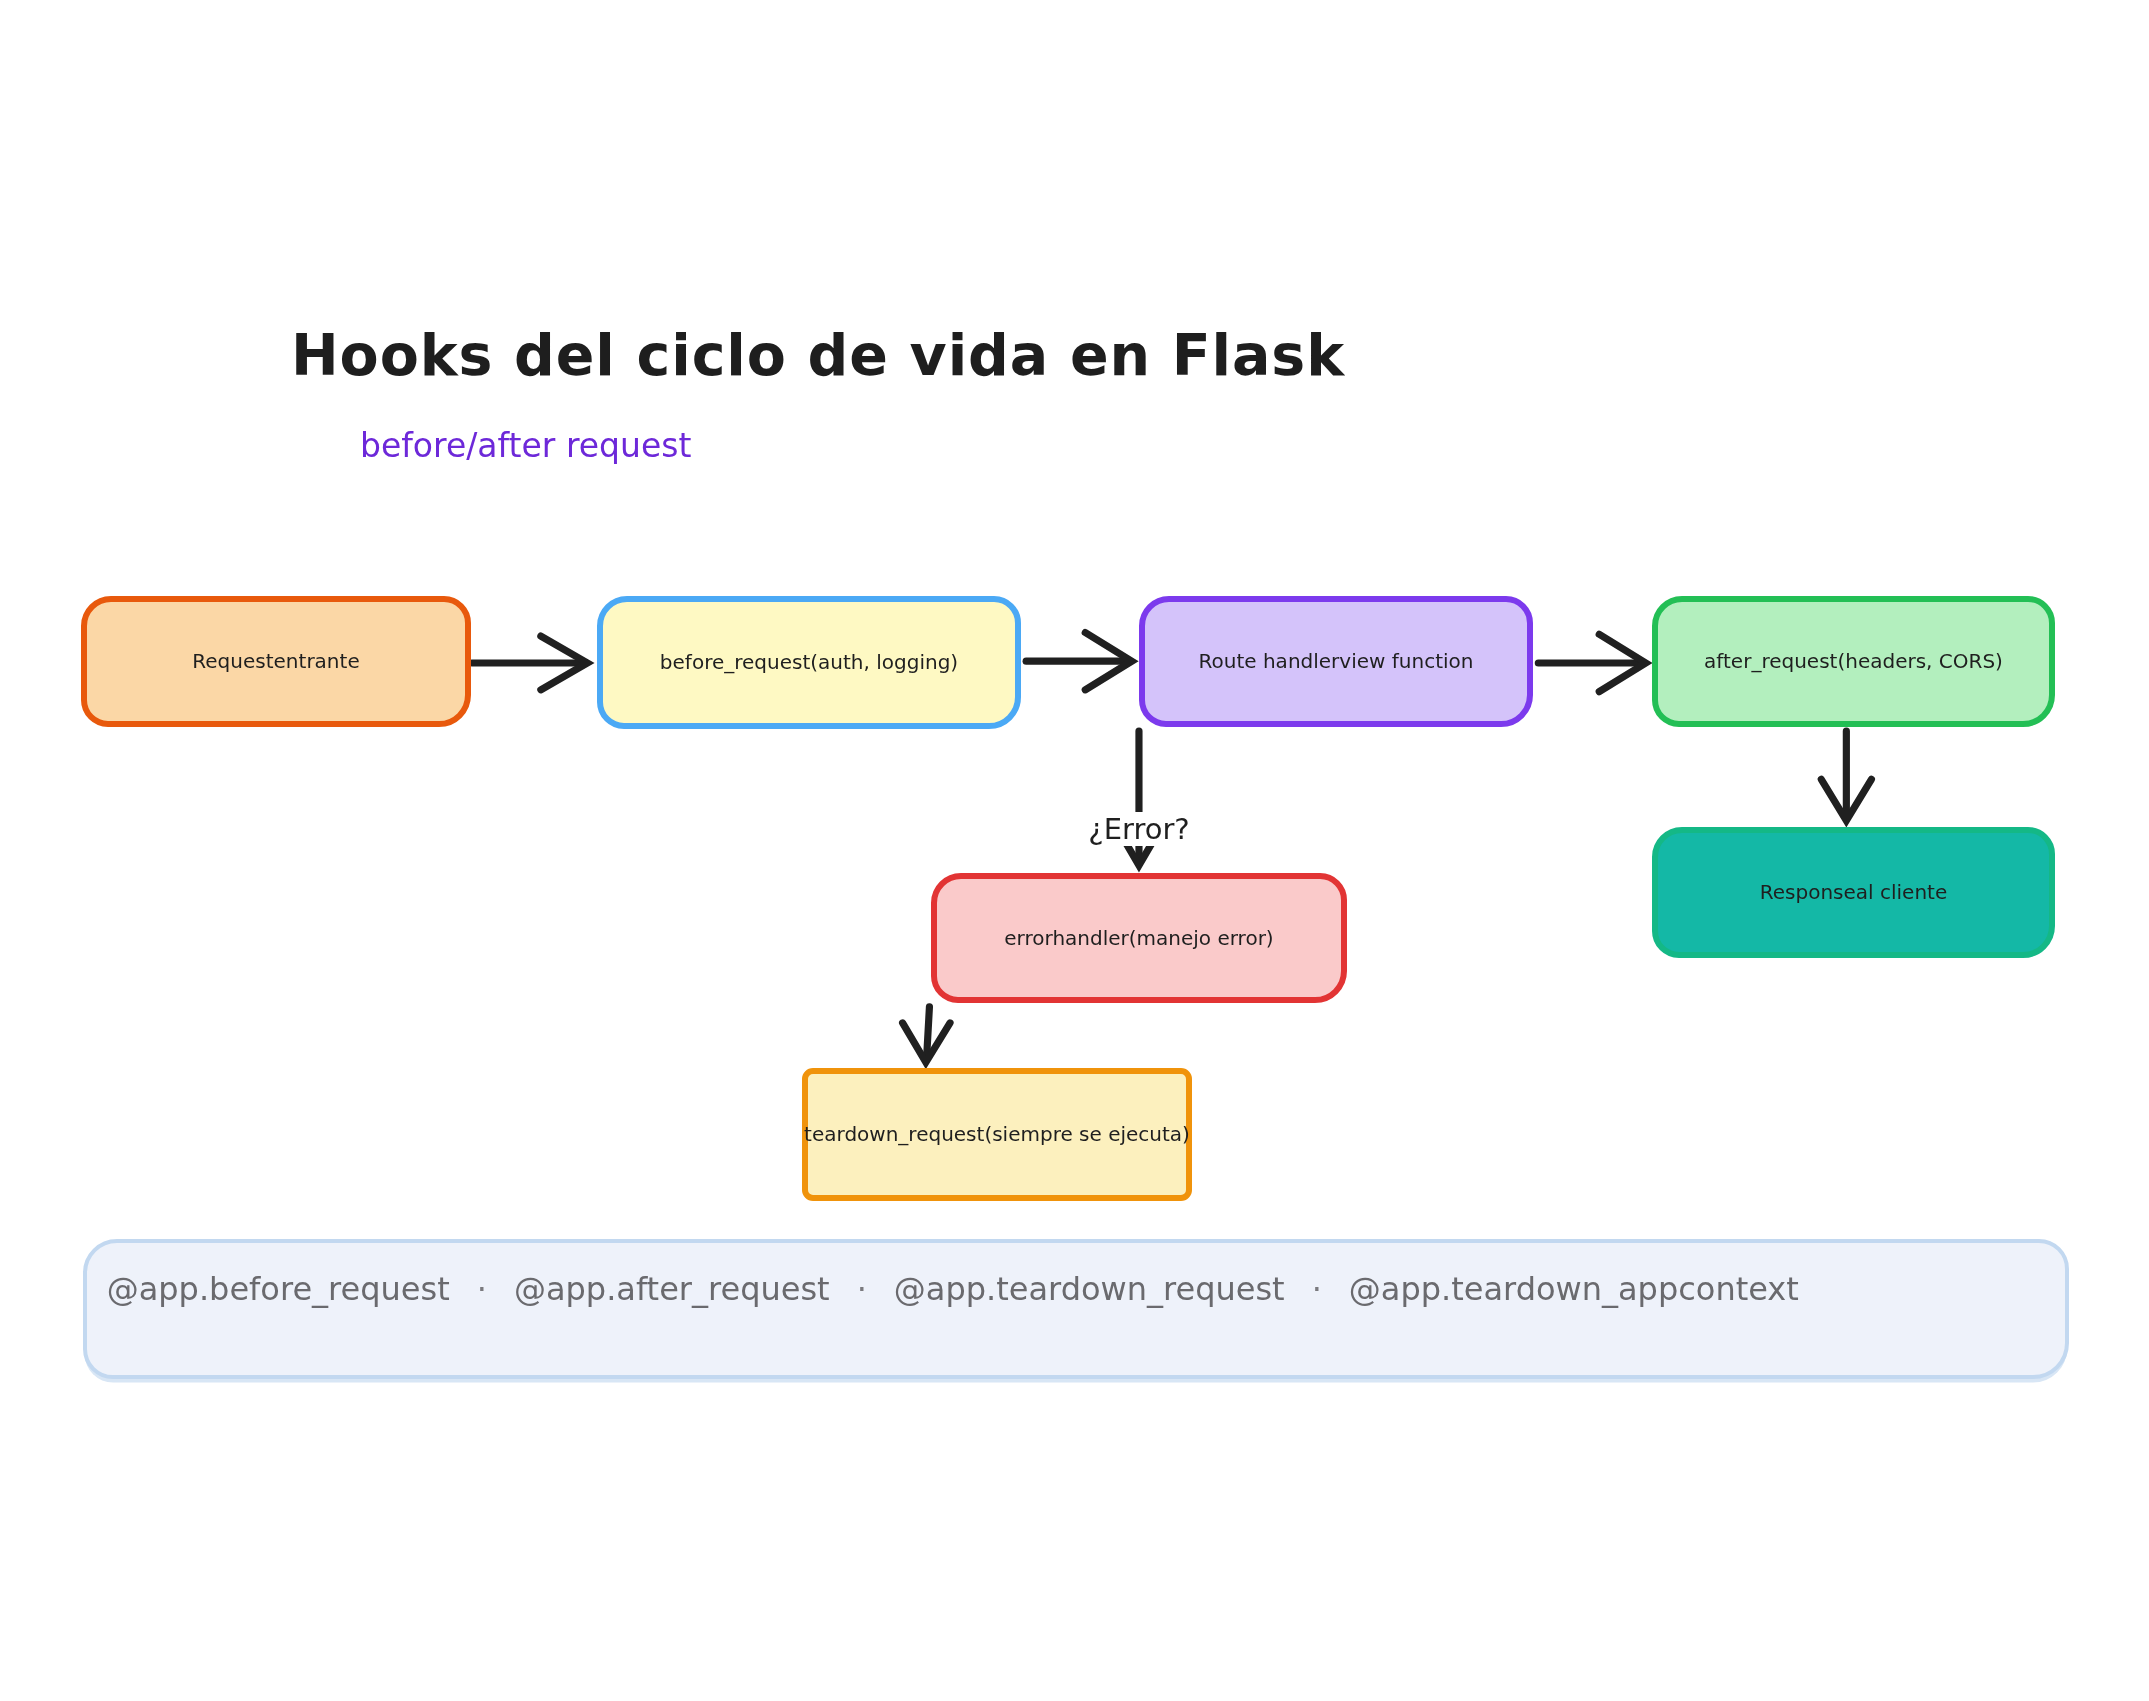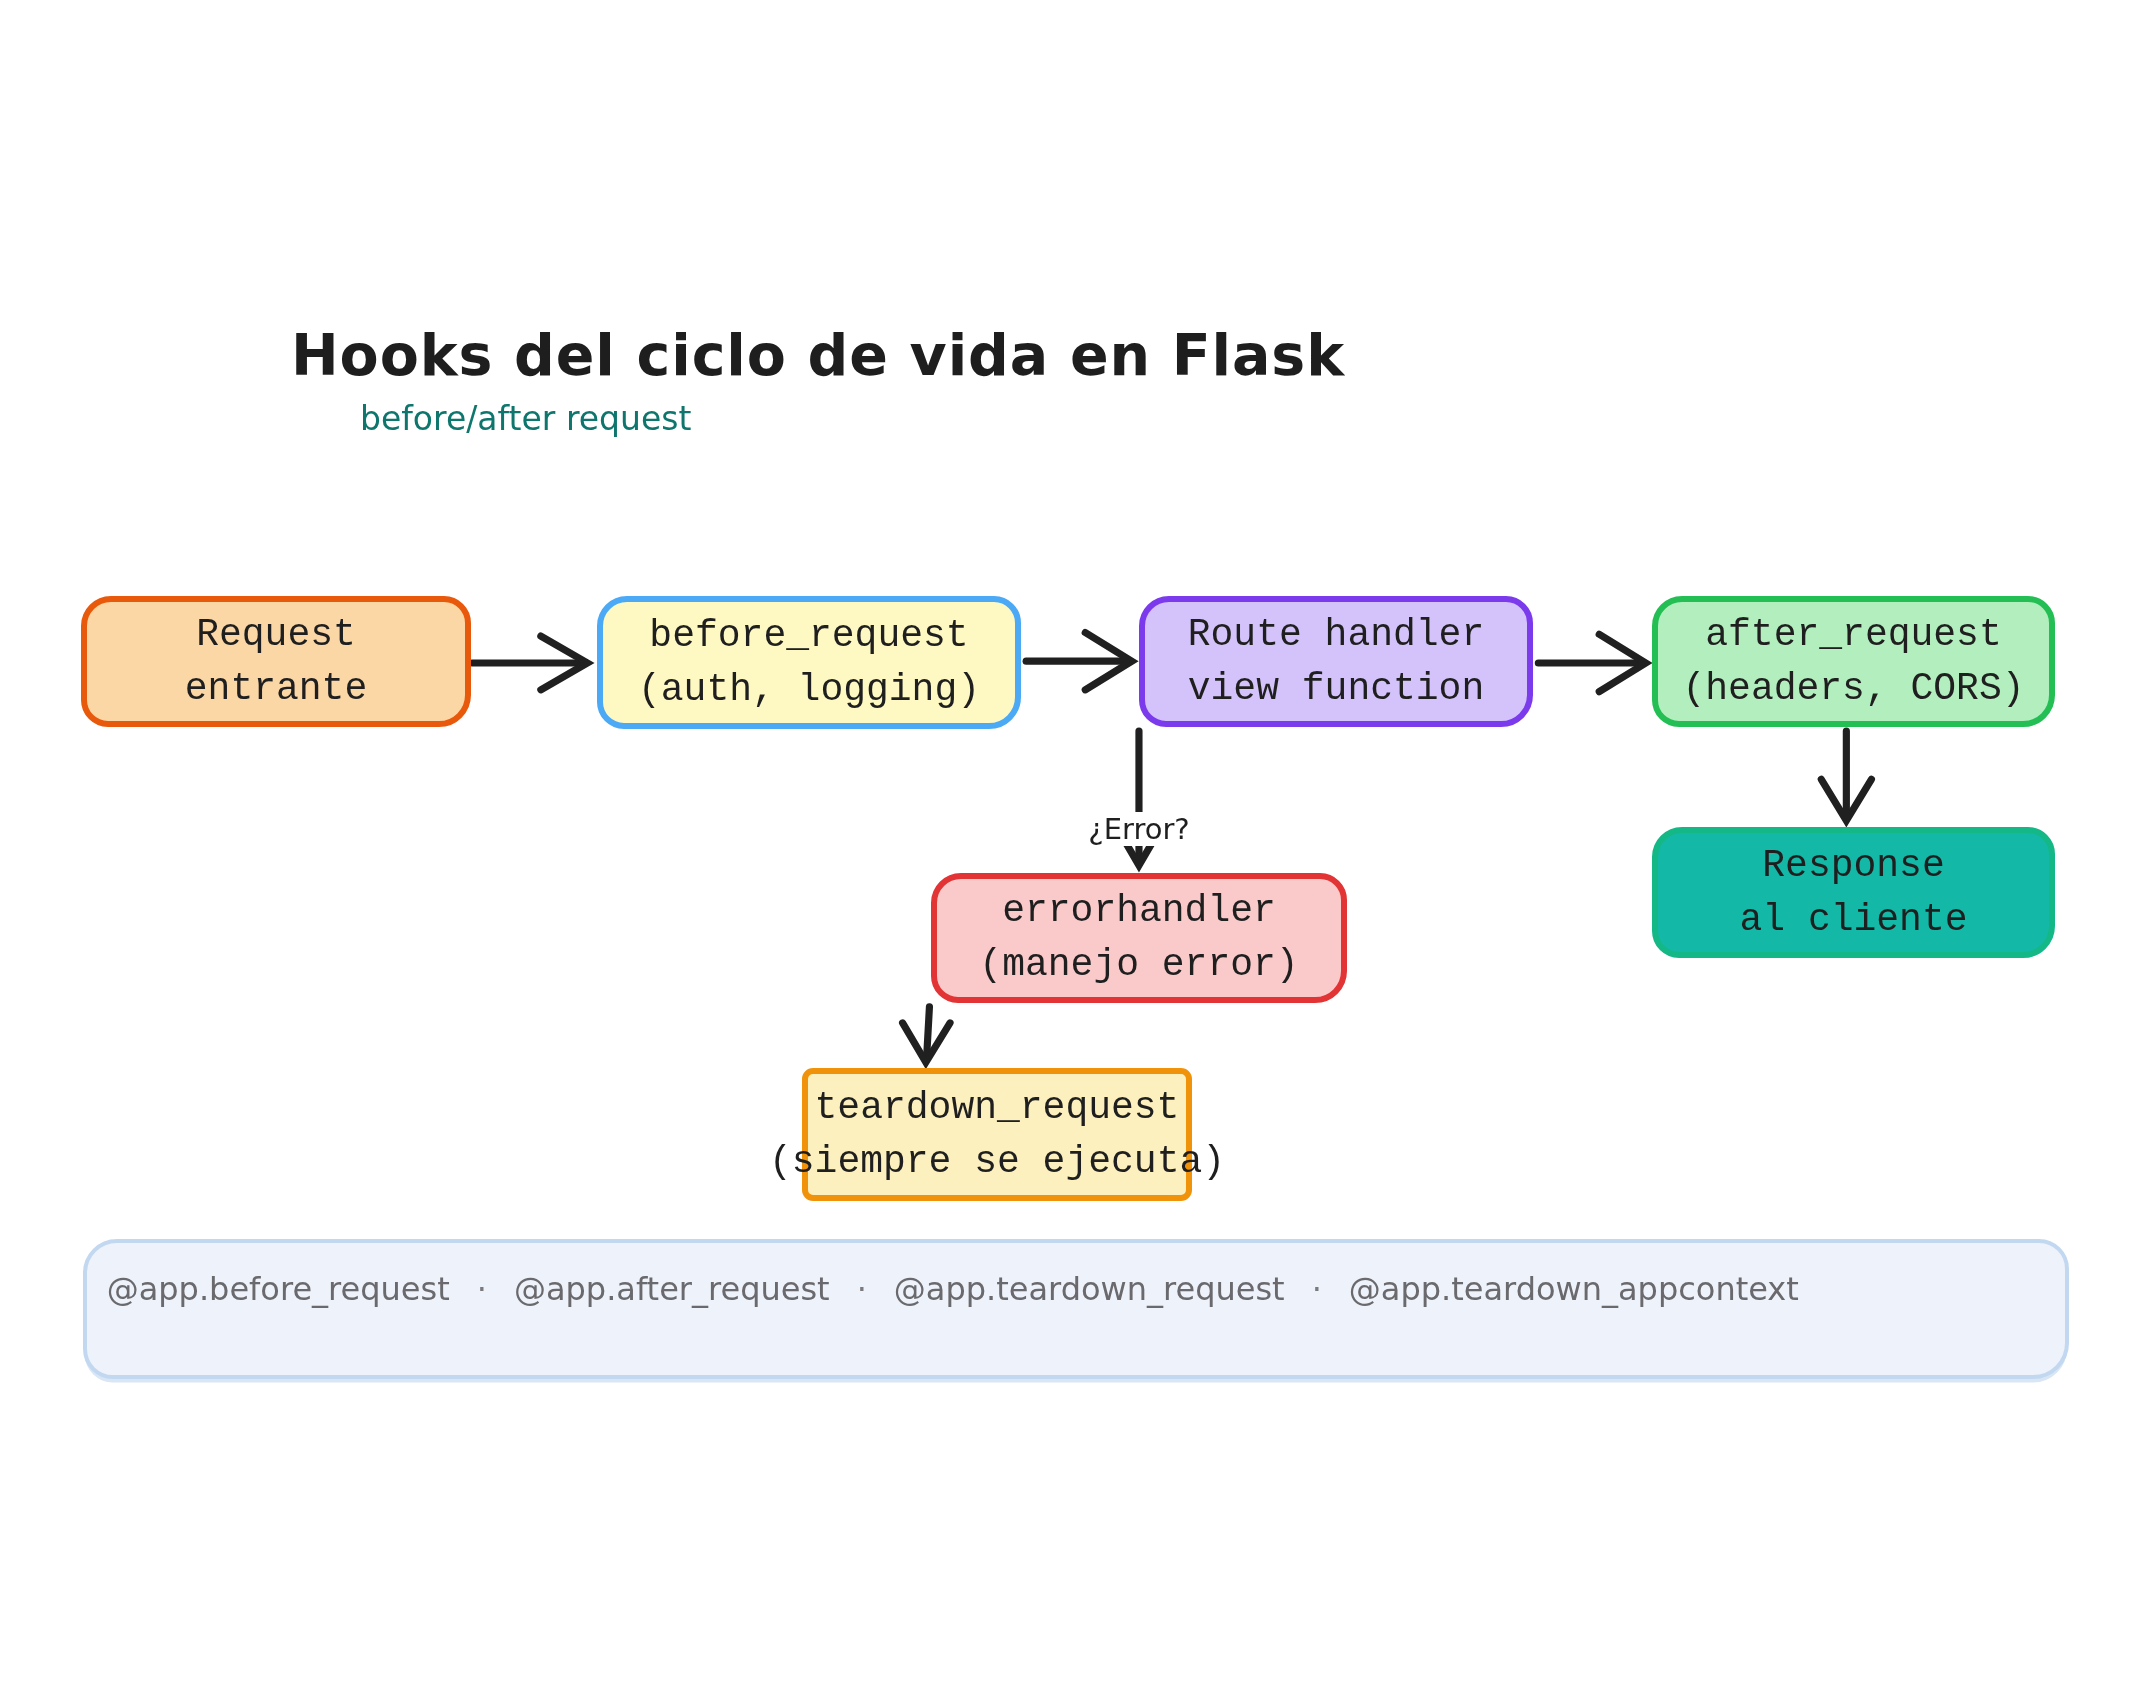--- a/index.html
+++ b/index.html
@@ -5,27 +5,27 @@
   html,body{margin:0;padding:0;background:#ffffff;}
   .canvas{
     position:relative;width:2149px;height:1702px;background:#ffffff;overflow:hidden;
     font-family:"DejaVu Sans","Liberation Sans",sans-serif;color:#1e1e1e;
   }
   .page-title{
     position:absolute;left:291px;top:322px;font-size:57px;font-weight:bold;
     letter-spacing:0.9px;color:#1e1e1e;white-space:nowrap;
   }
   .page-subtitle{
-    position:absolute;left:360px;top:399px;font-size:33px;color:#0f766e;white-space:nowrap;
+    position:absolute;left:360px;top:426px;font-size:33px;color:#6d28d9;white-space:nowrap;
   }
   .node{
     position:absolute;box-sizing:border-box;border:6.3px solid #000;
     border-radius:30px 27px 32px 27px;
-    display:flex;flex-direction:column;justify-content:center;align-items:center;
-    text-align:center;font-size:38px;line-height:1.42;color:#1f1f1f;font-family:Liberation Mono, monospace;
+    display:flex;justify-content:center;align-items:center;
+    text-align:center;font-size:20px;line-height:1.42;color:#1f1f1f;
   }
   .node span{display:block;white-space:nowrap;}
   .node-request {left:81px;  top:596px; width:390px;height:131px;}
   .node-before  {left:597px; top:596px; width:424px;height:133px;}
   .node-route   {left:1139px;top:596px; width:394px;height:131px;}
   .node-after   {left:1652px;top:596px; width:403px;height:131px;}
   .node-response{left:1652px;top:827px; width:403px;height:131px;}
   .node-error   {left:931px;top:873px; width:416px;height:130px;}
   .node-teardown{left:802px; top:1068px;width:390px;height:133px;border-radius:11px;}
   .arrow-layer{position:absolute;left:0;top:0;width:2149px;height:1702px;}

